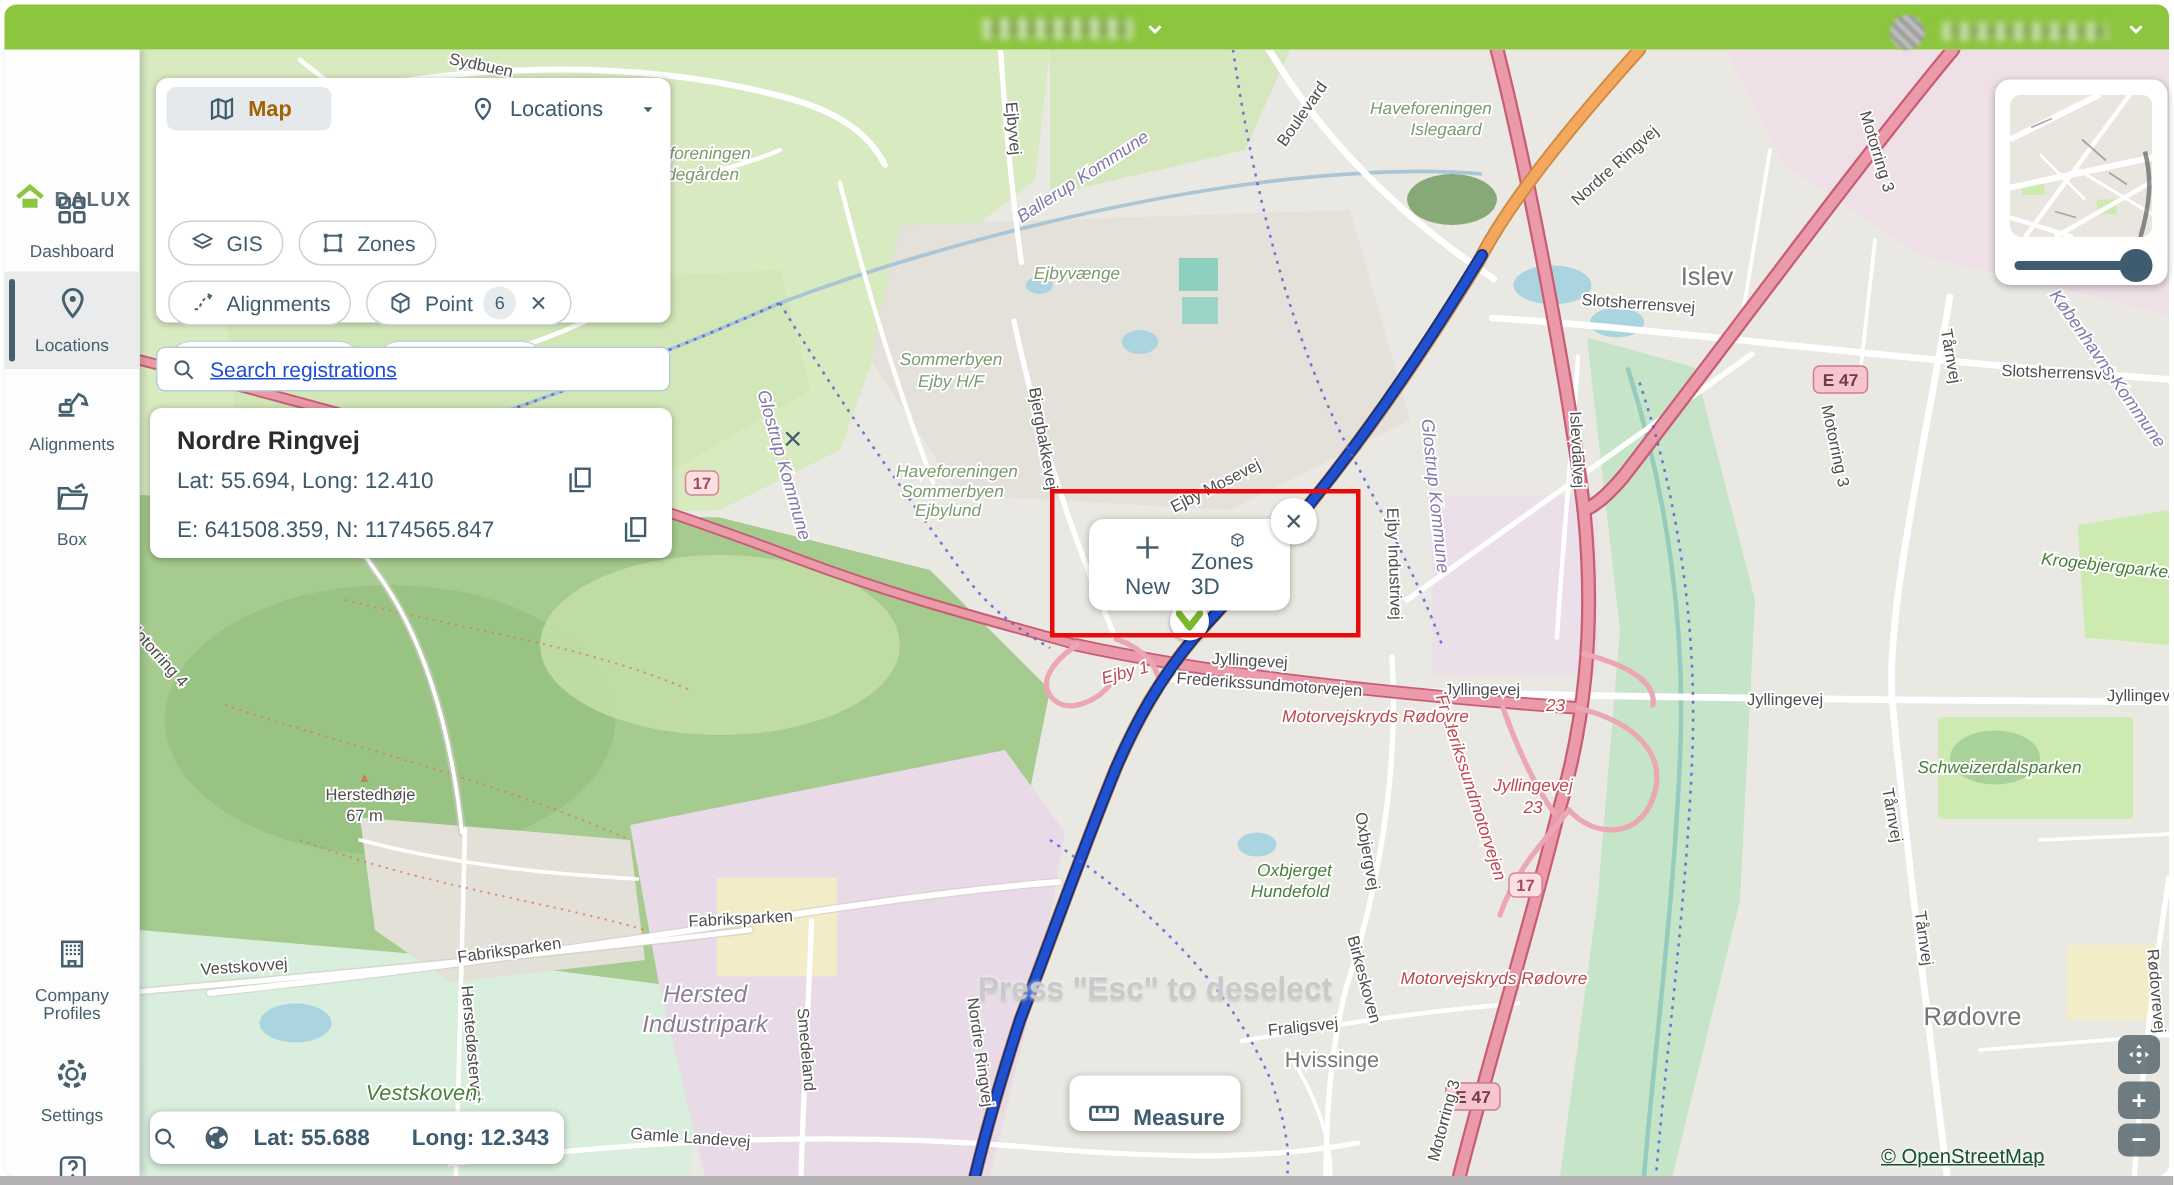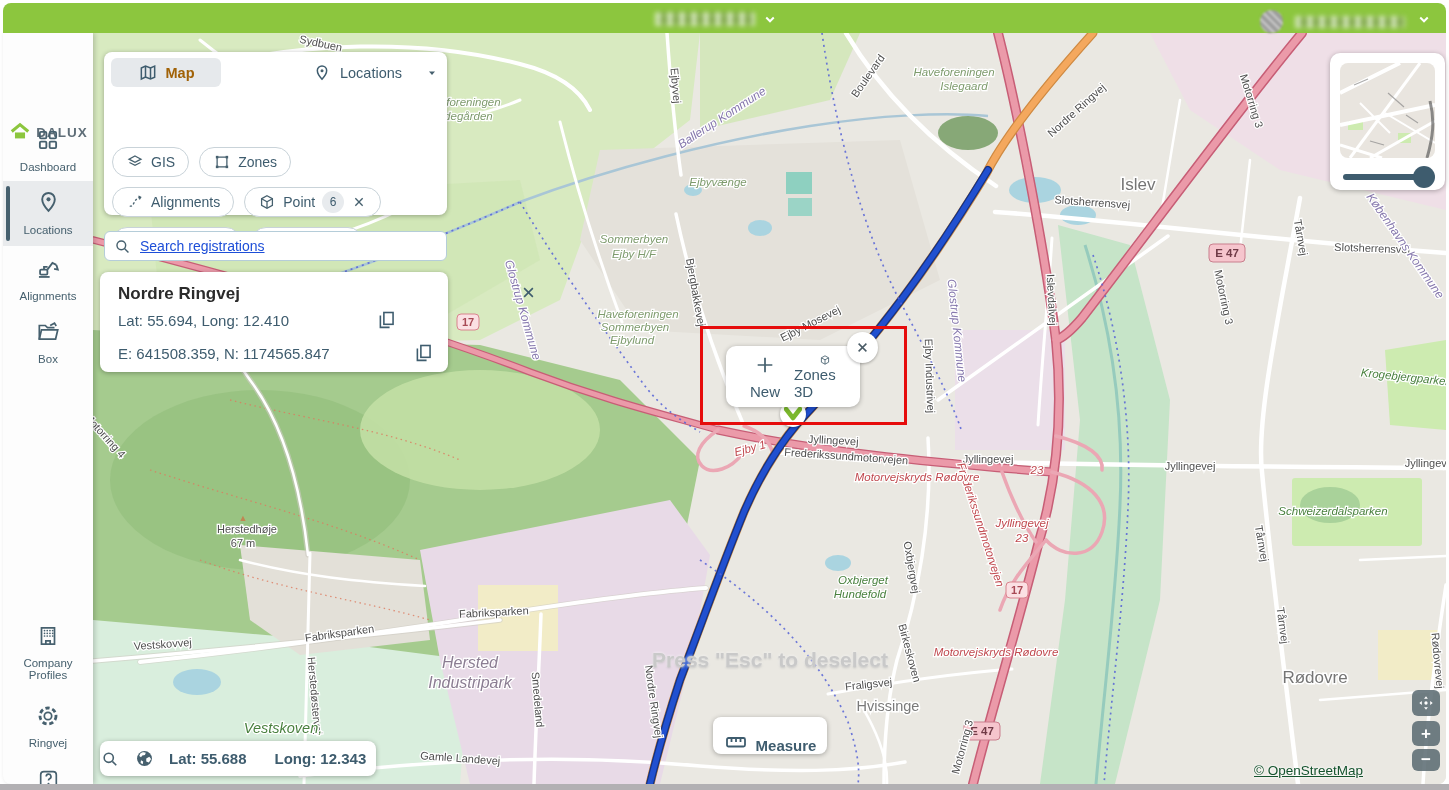--- a/index.html
+++ b/index.html
@@ -485,21 +485,21 @@
     <div class="sb-item" style="top:590px;">
       <svg width="26" height="26" viewBox="0 0 24 24" fill="none" stroke="#46606e" stroke-width="1.6">
           <use href="#i-bldg"></use>
         </svg>
       <span class="lbl" style="width:70px;margin-left:10px;">Company Profiles</span>
     </div>
     <div class="sb-item" style="top:670px;">
       <svg width="26" height="26" viewBox="0 0 24 24" fill="none" stroke="#46606e" stroke-width="1.6">
           <use href="#i-gear"></use>
         </svg>
-      <span class="lbl">Ringvej</span>
+      <span class="lbl">Settings</span>
     </div>
     <div class="sb-item" style="top:734px;">
       <svg width="25" height="25" viewBox="0 0 24 24" fill="none" stroke="#46606e" stroke-width="1.6">
           <use href="#i-help"></use>
         </svg>
       
     </div>
   </div>
 
   <div class="panel card">

